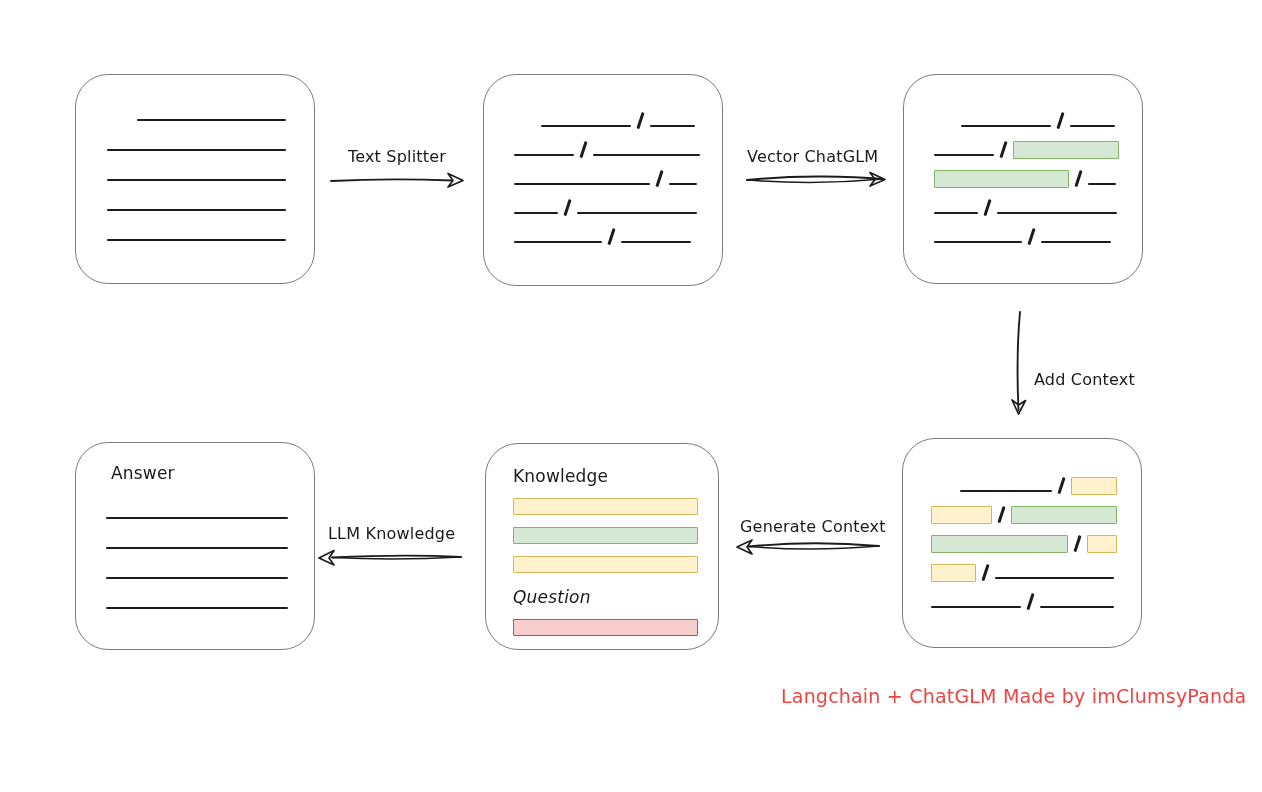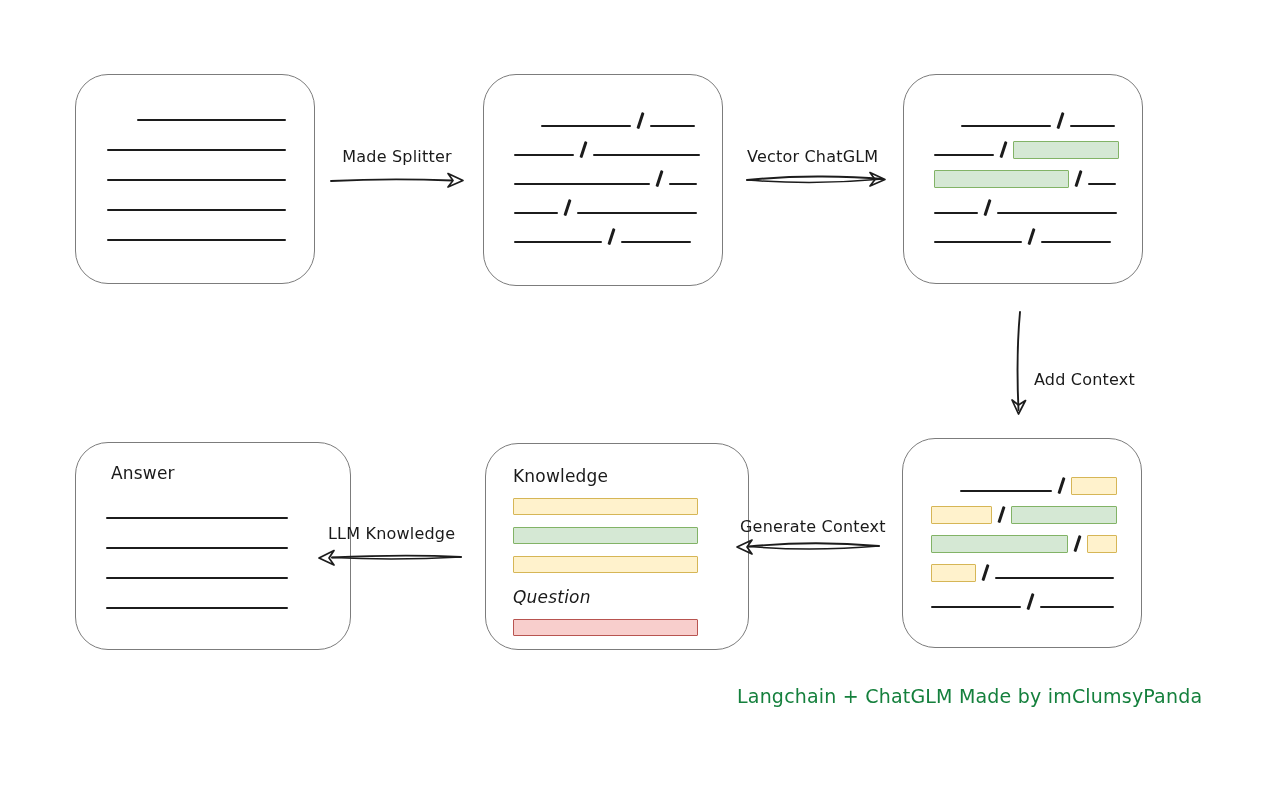--- a/index.html
+++ b/index.html
@@ -28,21 +28,21 @@
   .seg-chip{height:16px;border:1.5px solid;margin-bottom:-2px;border-radius:1px;box-sizing:content-box;}
   .seg-chip.green{background:#d5e8d4;border-color:#82b366;}
   .seg-chip.yellow{background:#fff2cc;border-color:#d6b656;}
   
   .bar{width:183px;height:15px;border:1.5px solid;border-radius:1px;margin-top:12px;}
   .bar.yellow{background:#fff2cc;border-color:#d6b656;}
   .bar.green{background:#d5e8d4;border-color:#82b366;}
   .bar.red{background:#f8cecc;border-color:#b85450;}
   .heading{font-size:17px;font-weight:500;color:#1a1a1a;letter-spacing:.2px;}
   .arrow-label{position:absolute;font-size:16px;font-weight:500;color:#1a1a1a;text-align:center;letter-spacing:.2px;white-space:nowrap;}
-  #caption{position:absolute;left:737px;top:685px;font-size:19px;font-weight:500;color:#15803d;letter-spacing:.2px;text-align:center;}
+  #caption{position:absolute;left:781px;top:685px;font-size:19px;font-weight:500;color:#ef4444;letter-spacing:.2px;text-align:center;}
   #arrow-layer{position:absolute;left:0;top:0;width:1262px;height:792px;pointer-events:none;}
   #arrow-layer path{stroke:#1c1c1c;fill:none;stroke-linecap:round;stroke-linejoin:round;}
   .shaft{stroke-width:1.9px;}
   .shaft2{stroke-width:1.5px;}
   .head{stroke-width:1.7px;fill:#ffffff;}
 </style>
 </head>
 <body>
 
 <div id="canvas">
@@ -140,34 +140,34 @@
           <div class="seg-line" style="width: 119px;"></div>
         </div>
         <div class="seg-row">
           <div class="seg-line" style="width: 90px;"></div>
           <div class="seg-slash"></div>
           <div class="seg-line" style="width: 74px;"></div>
         </div>
       </div>
   </div>
 
-  <div class="box" style="left:485px;top:443px;width:264px;height:207px;padding:22px 0 0 27px;">
+  <div class="box" style="left:485px;top:443px;width:234px;height:207px;padding:22px 0 0 27px;">
     <div class="heading">Knowledge</div>
     <div>
         <div class="bar yellow"></div>
         <div class="bar green"></div>
         <div class="bar yellow"></div>
       </div>
     <div class="heading" style="margin-top:14px;font-style:italic;">Question</div>
     <div>
         <div class="bar red"></div>
       </div>
   </div>
 
-  <div class="box" style="left:75px;top:442px;width:276px;height:208px;padding:20px 0 0 30px;">
+  <div class="box" style="left:75px;top:442px;width:240px;height:208px;padding:20px 0 0 30px;">
     <div class="heading" style="margin-left:5px;">Answer</div>
     <div class="lines-stack" style="margin-top:34px;">
         <div class="h-line" style="width: 182px;"></div>
         <div class="h-line" style="width: 182px;"></div>
         <div class="h-line" style="width: 182px;"></div>
         <div class="h-line" style="width: 182px;"></div>
       </div>
   </div>
 
   <svg id="arrow-layer" viewBox="0 0 1262 792">
@@ -189,21 +189,21 @@
       <path class="shaft2" d="M879,546 C838,549.5 790,550 749,546.5"></path>
       <path class="head" d="M752,540 L737,547 L752,554 L747,547 Z"></path>
     </g>
     <g>
       <path class="shaft" d="M461,557 C424,555 374,555.5 332,557.5"></path>
       <path class="shaft2" d="M461,557 C424,559 374,559.5 332,557.5"></path>
       <path class="head" d="M334,550.5 L319,558 L334,565 L329,558 Z"></path>
     </g>
   </svg>
 
-  <div class="arrow-label" style="left:338px;top:147px;width:118px;">Made Splitter</div>
+  <div class="arrow-label" style="left:338px;top:147px;width:118px;">Text Splitter</div>
   <div class="arrow-label" style="left:747px;top:147px;width:126px;">Vector ChatGLM</div>
   <div class="arrow-label" style="left:1034px;top:352px;margin-top:18px;">Add Context</div>
   <div class="arrow-label" style="left:740px;top:517px;width:145px;">Generate Context</div>
   <div class="arrow-label" style="left:328px;top:524px;width:126px;">LLM Knowledge</div>
 
   <div id="caption">Langchain + ChatGLM Made by imClumsyPanda</div>
 
 </div>
 
 </body></html>

